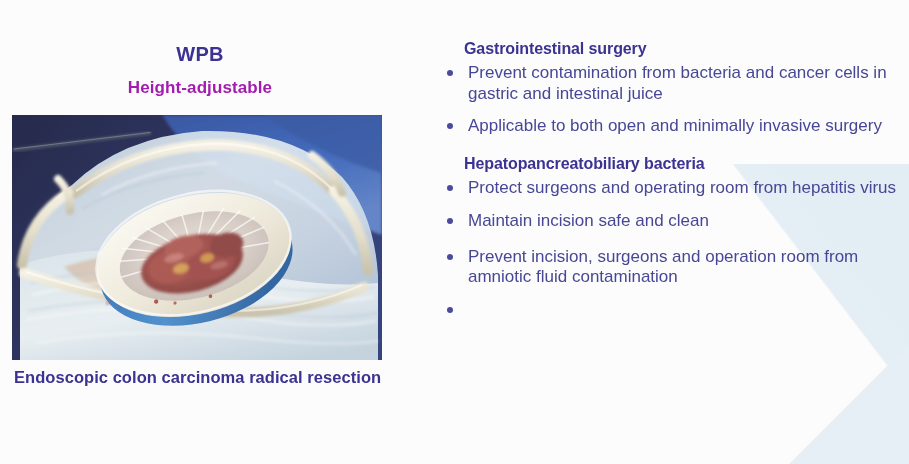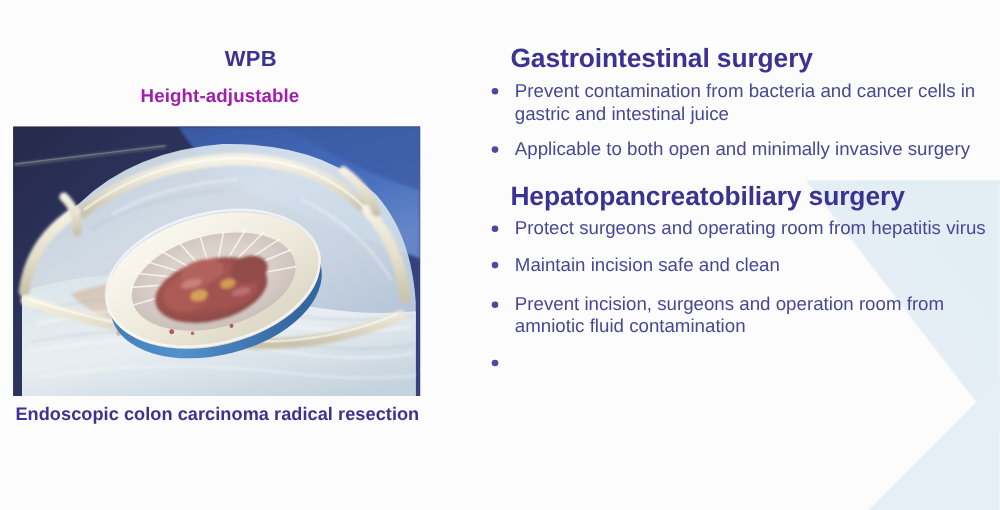--- a/index.html
+++ b/index.html
@@ -51,21 +51,20 @@
   .product-title {
     position: absolute;
     left: 0;
     top: 43px;
     width: 400px;
     text-align: center;
     font-size: 20px;
     font-weight: bold;
     color: #3b3291;
     letter-spacing: .2px;
-    padding-left: 28px;
   }
   .product-subtitle {
     position: absolute;
     left: 0;
     top: 78px;
     width: 400px;
     text-align: center;
     font-size: 17px;
     font-weight: bold;
     color: #a21caf;
@@ -97,21 +96,21 @@
 
   
   .right-col {
     position: absolute;
     left: 440px;
     top: 40px;
     width: 460px;
   }
   .section { margin-bottom: 2px; }
   .section-heading {
-    font-size: 24px;
+    font-size: 16px;
     font-weight: bold;
     color: #3b3291;
     margin: 0 0 5px 24px;
     letter-spacing: -0.1px;
   }
   .sec-gi   { margin-top: 0px; }
   .sec-hpb  { margin-top: 18px; }
   .sec-gyn  { margin-top: 15px; }
 
   ul.bullets {
@@ -326,21 +325,21 @@
           <span>Prevent contamination from bacteria and cancer cells in gastric and intestinal juice</span>
         </li>
         <li>
           <span class="dot"></span>
           <span>Applicable to both open and minimally invasive surgery</span>
         </li>
       </ul>
     </div>
 
     <div class="section sec-hpb">
-      <div class="section-heading">Hepatopancreatobiliary surgery</div>
+      <div class="section-heading">Hepatopancreatobiliary bacteria</div>
       <ul class="bullets">
         <li>
           <span class="dot"></span>
           <span>Protect surgeons and operating room from hepatitis virus</span>
         </li>
         <li>
           <span class="dot"></span>
           <span>Maintain incision safe and clean</span>
         </li>
       </ul>

